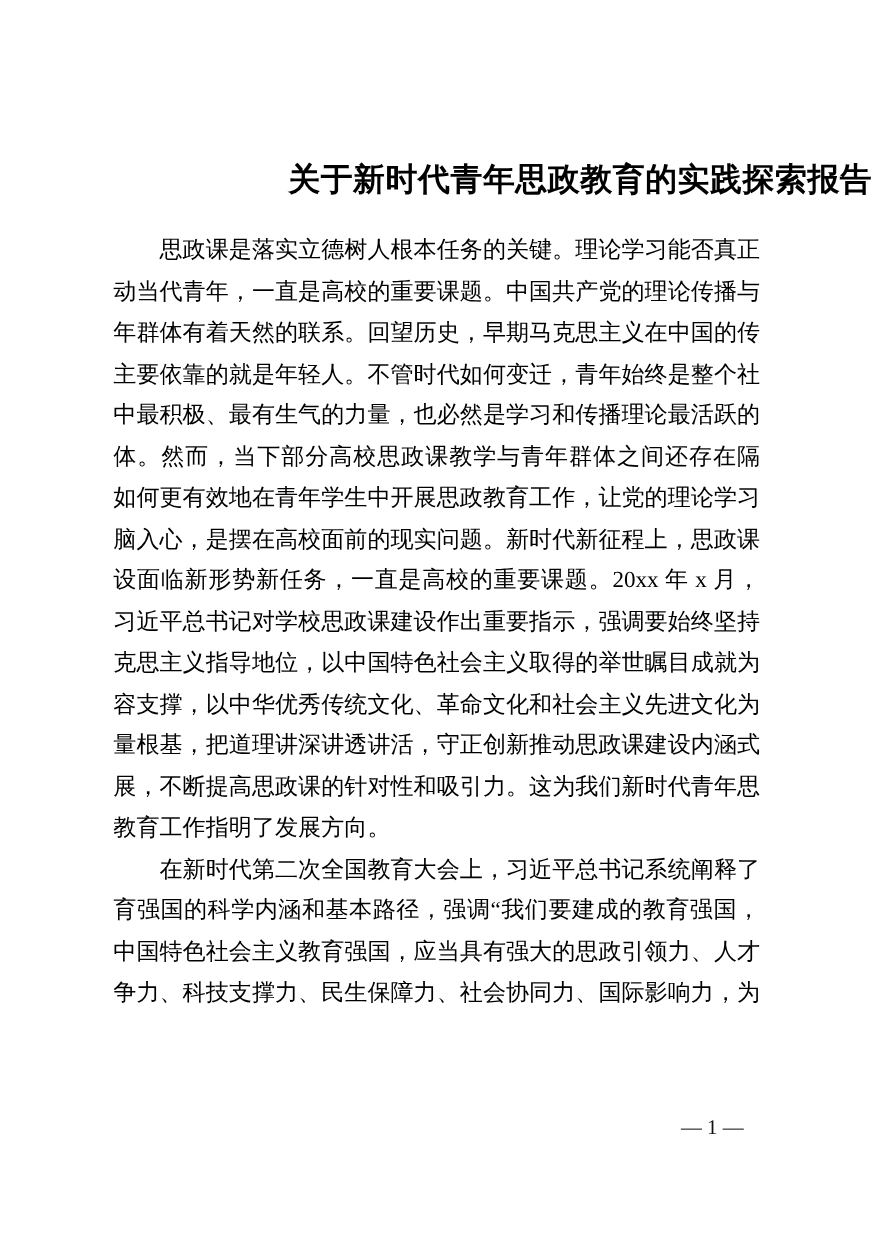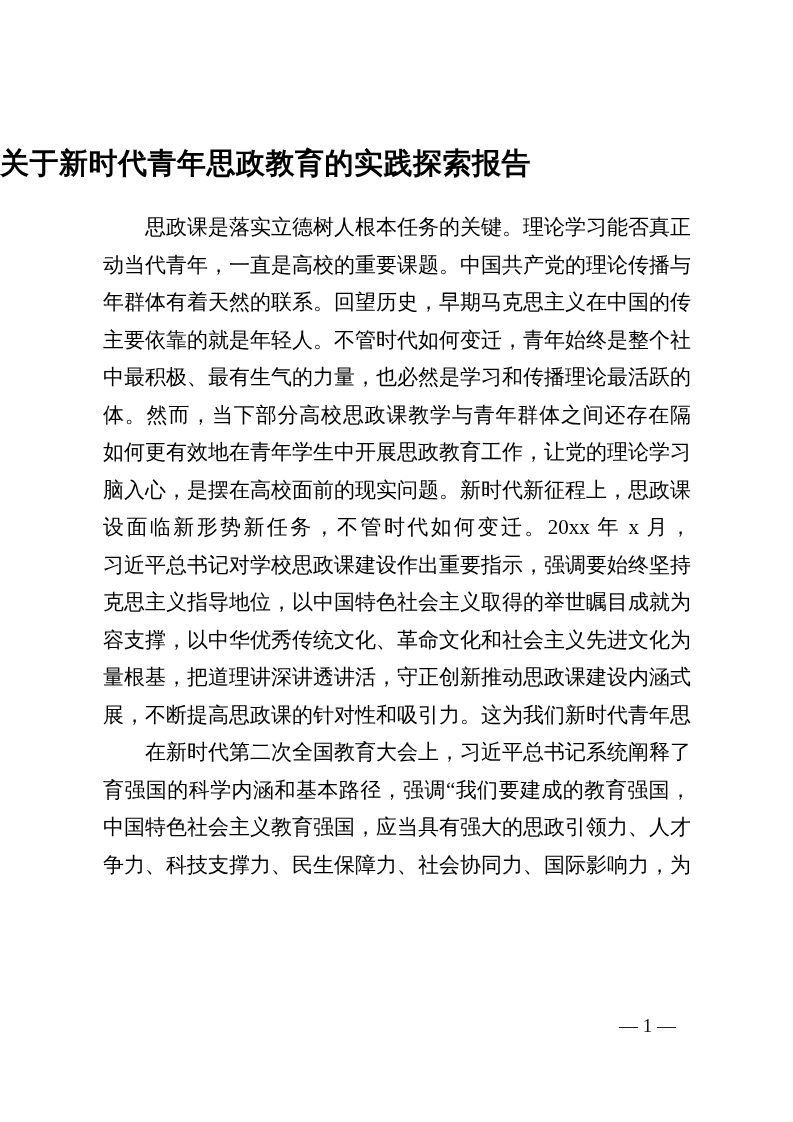--- a/index.html
+++ b/index.html
@@ -15,21 +15,21 @@
     color: #000000;
     overflow: hidden;
     font-family: "Liberation Serif", "DejaVu Serif", serif;
   }
   .doc-title {
     position: absolute;
     top: 144px;
     left: 0;
     width: 100%;
     margin: 0;
-    text-align: left;
+    text-align: right;
     font-size: 29px;
     font-weight: 700;
     letter-spacing: 0.5px;
     font-family: "Liberation Serif", "DejaVu Serif", serif;
   }
   .doc-body {
     position: absolute;
     left: 103px;
     top: 209px;
     width: 588px;
@@ -69,26 +69,27 @@
 
   <div class="doc-body" id="doc-body">
       <div class="line indent">思政课是落实立德树人根本任务的关键。理论学习能否真正打</div>
       <div class="line">动当代青年，一直是高校的重要课题。中国共产党的理论传播与青</div>
       <div class="line">年群体有着天然的联系。回望历史，早期马克思主义在中国的传播</div>
       <div class="line">主要依靠的就是年轻人。不管时代如何变迁，青年始终是整个社会</div>
       <div class="line">中最积极、最有生气的力量，也必然是学习和传播理论最活跃的群</div>
       <div class="line">体。然而，当下部分高校思政课教学与青年群体之间还存在隔阂。</div>
       <div class="line">如何更有效地在青年学生中开展思政教育工作，让党的理论学习入</div>
       <div class="line">脑入心，是摆在高校面前的现实问题。新时代新征程上，思政课建</div>
-      <div class="line">设面临新形势新任务，不管时代如何变迁。20xx 年 x 月，</div>
+      <div class="line">设面临新形势新任务，一直是高校的重要课题。20xx 年 x 月，</div>
       <div class="line">习近平总书记对学校思政课建设作出重要指示，强调要始终坚持马</div>
       <div class="line">克思主义指导地位，以中国特色社会主义取得的举世瞩目成就为内</div>
       <div class="line">容支撑，以中华优秀传统文化、革命文化和社会主义先进文化为力</div>
       <div class="line">量根基，把道理讲深讲透讲活，守正创新推动思政课建设内涵式发</div>
       <div class="line">展，不断提高思政课的针对性和吸引力。这为我们新时代青年思政</div>
+      <div class="line endline">教育工作指明了发展方向。</div>
       <div class="line indent">在新时代第二次全国教育大会上，习近平总书记系统阐释了教</div>
       <div class="line">育强国的科学内涵和基本路径，强调“我们要建成的教育强国，是</div>
       <div class="line">中国特色社会主义教育强国，应当具有强大的思政引领力、人才竞</div>
       <div class="line">争力、科技支撑力、民生保障力、社会协同力、国际影响力，为以</div>
     </div>
 
   <div class="footer">
     <span>— 1 —</span>
   </div>
 </div>

